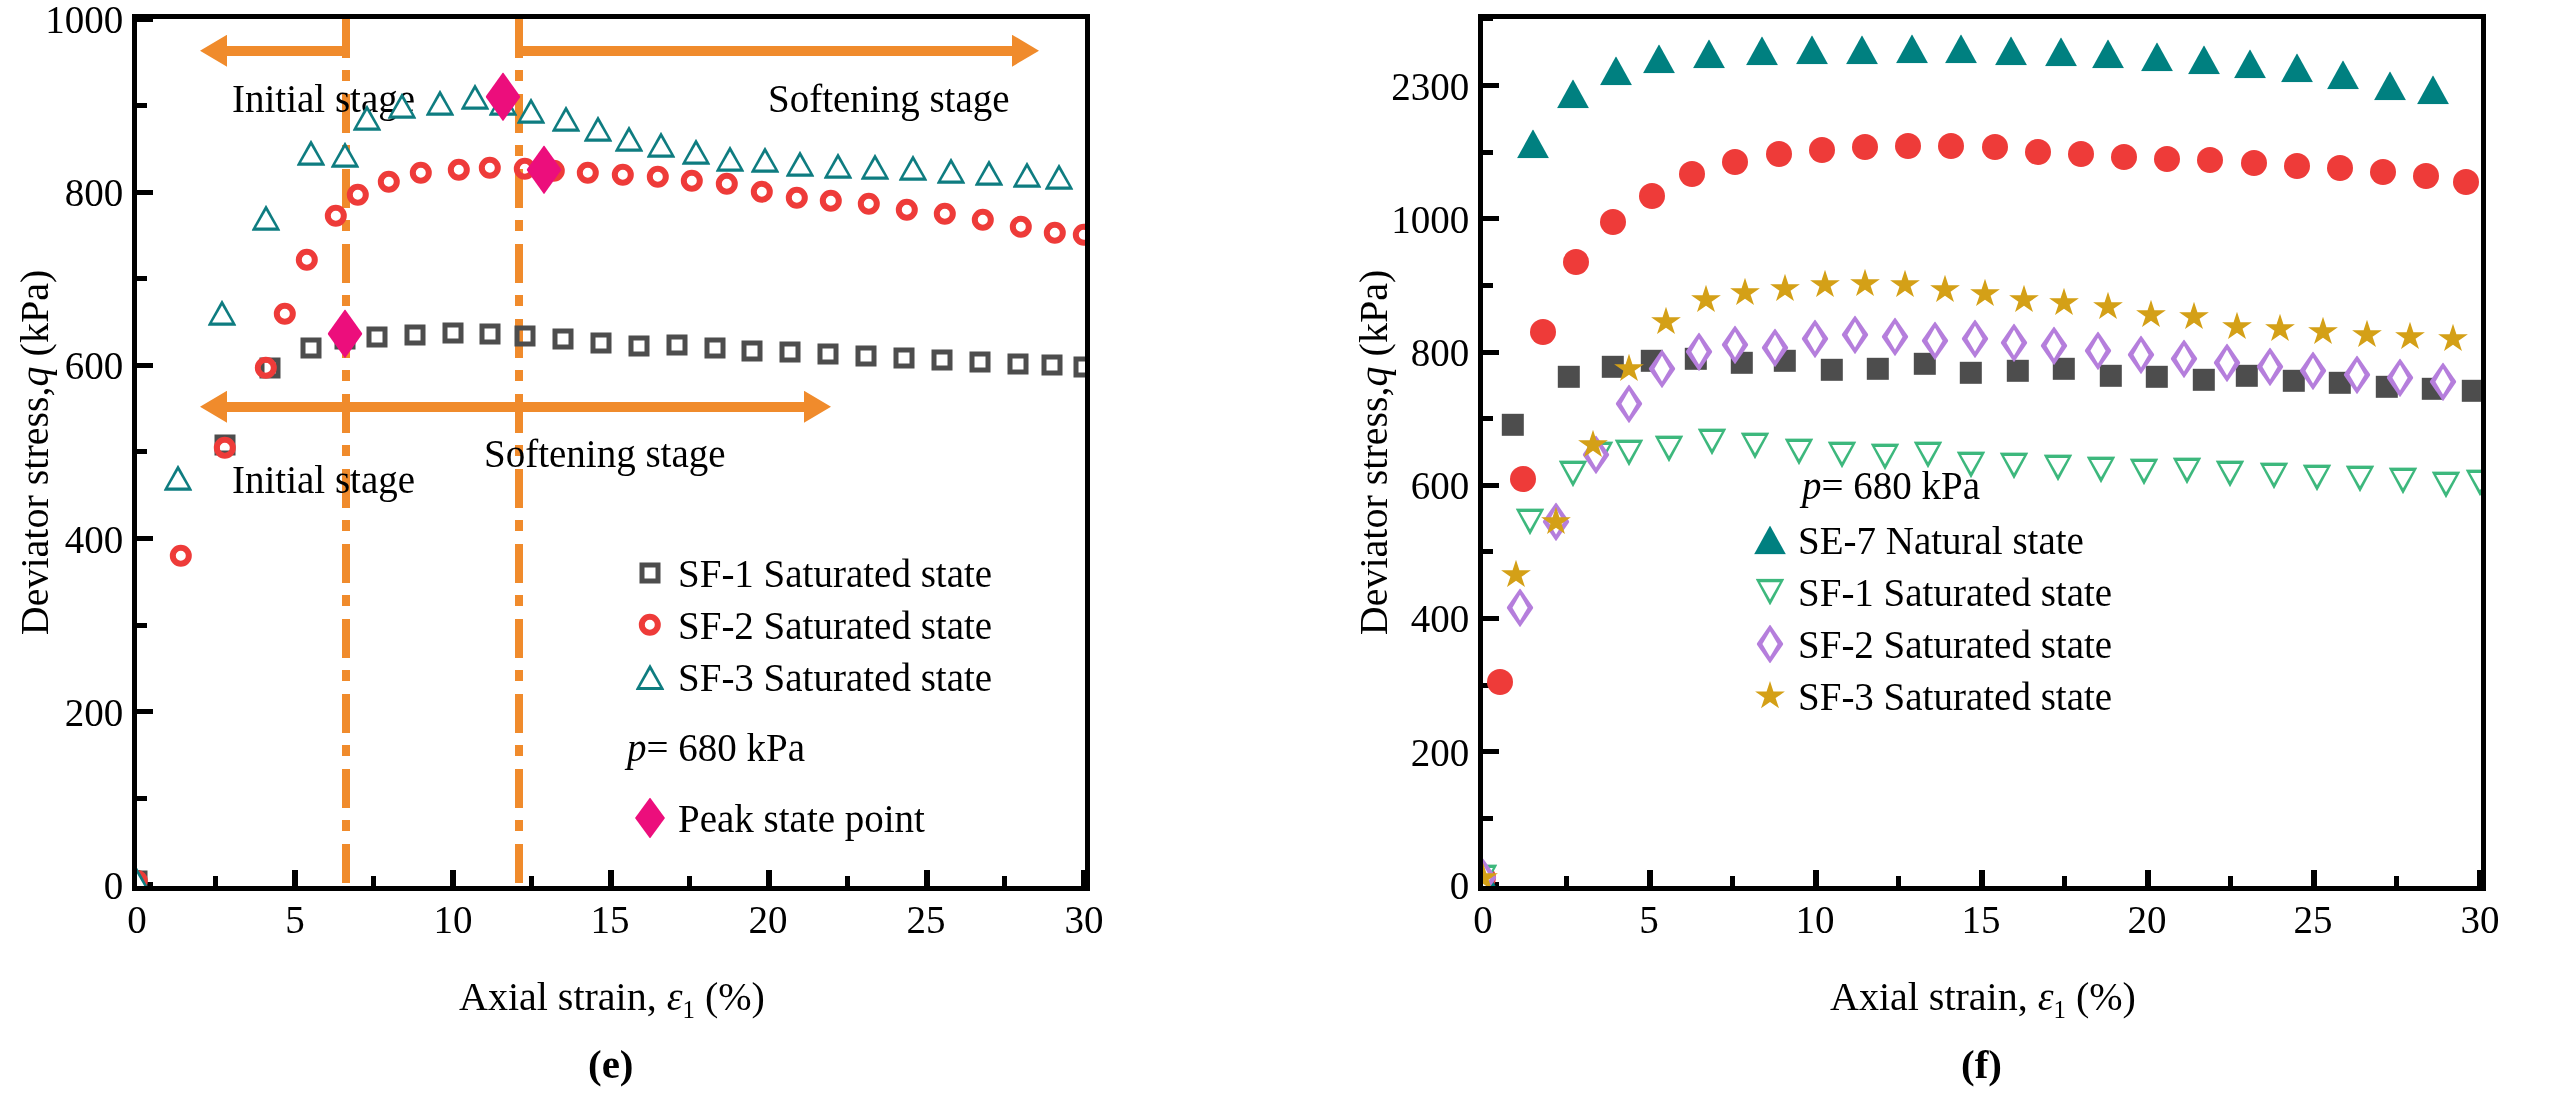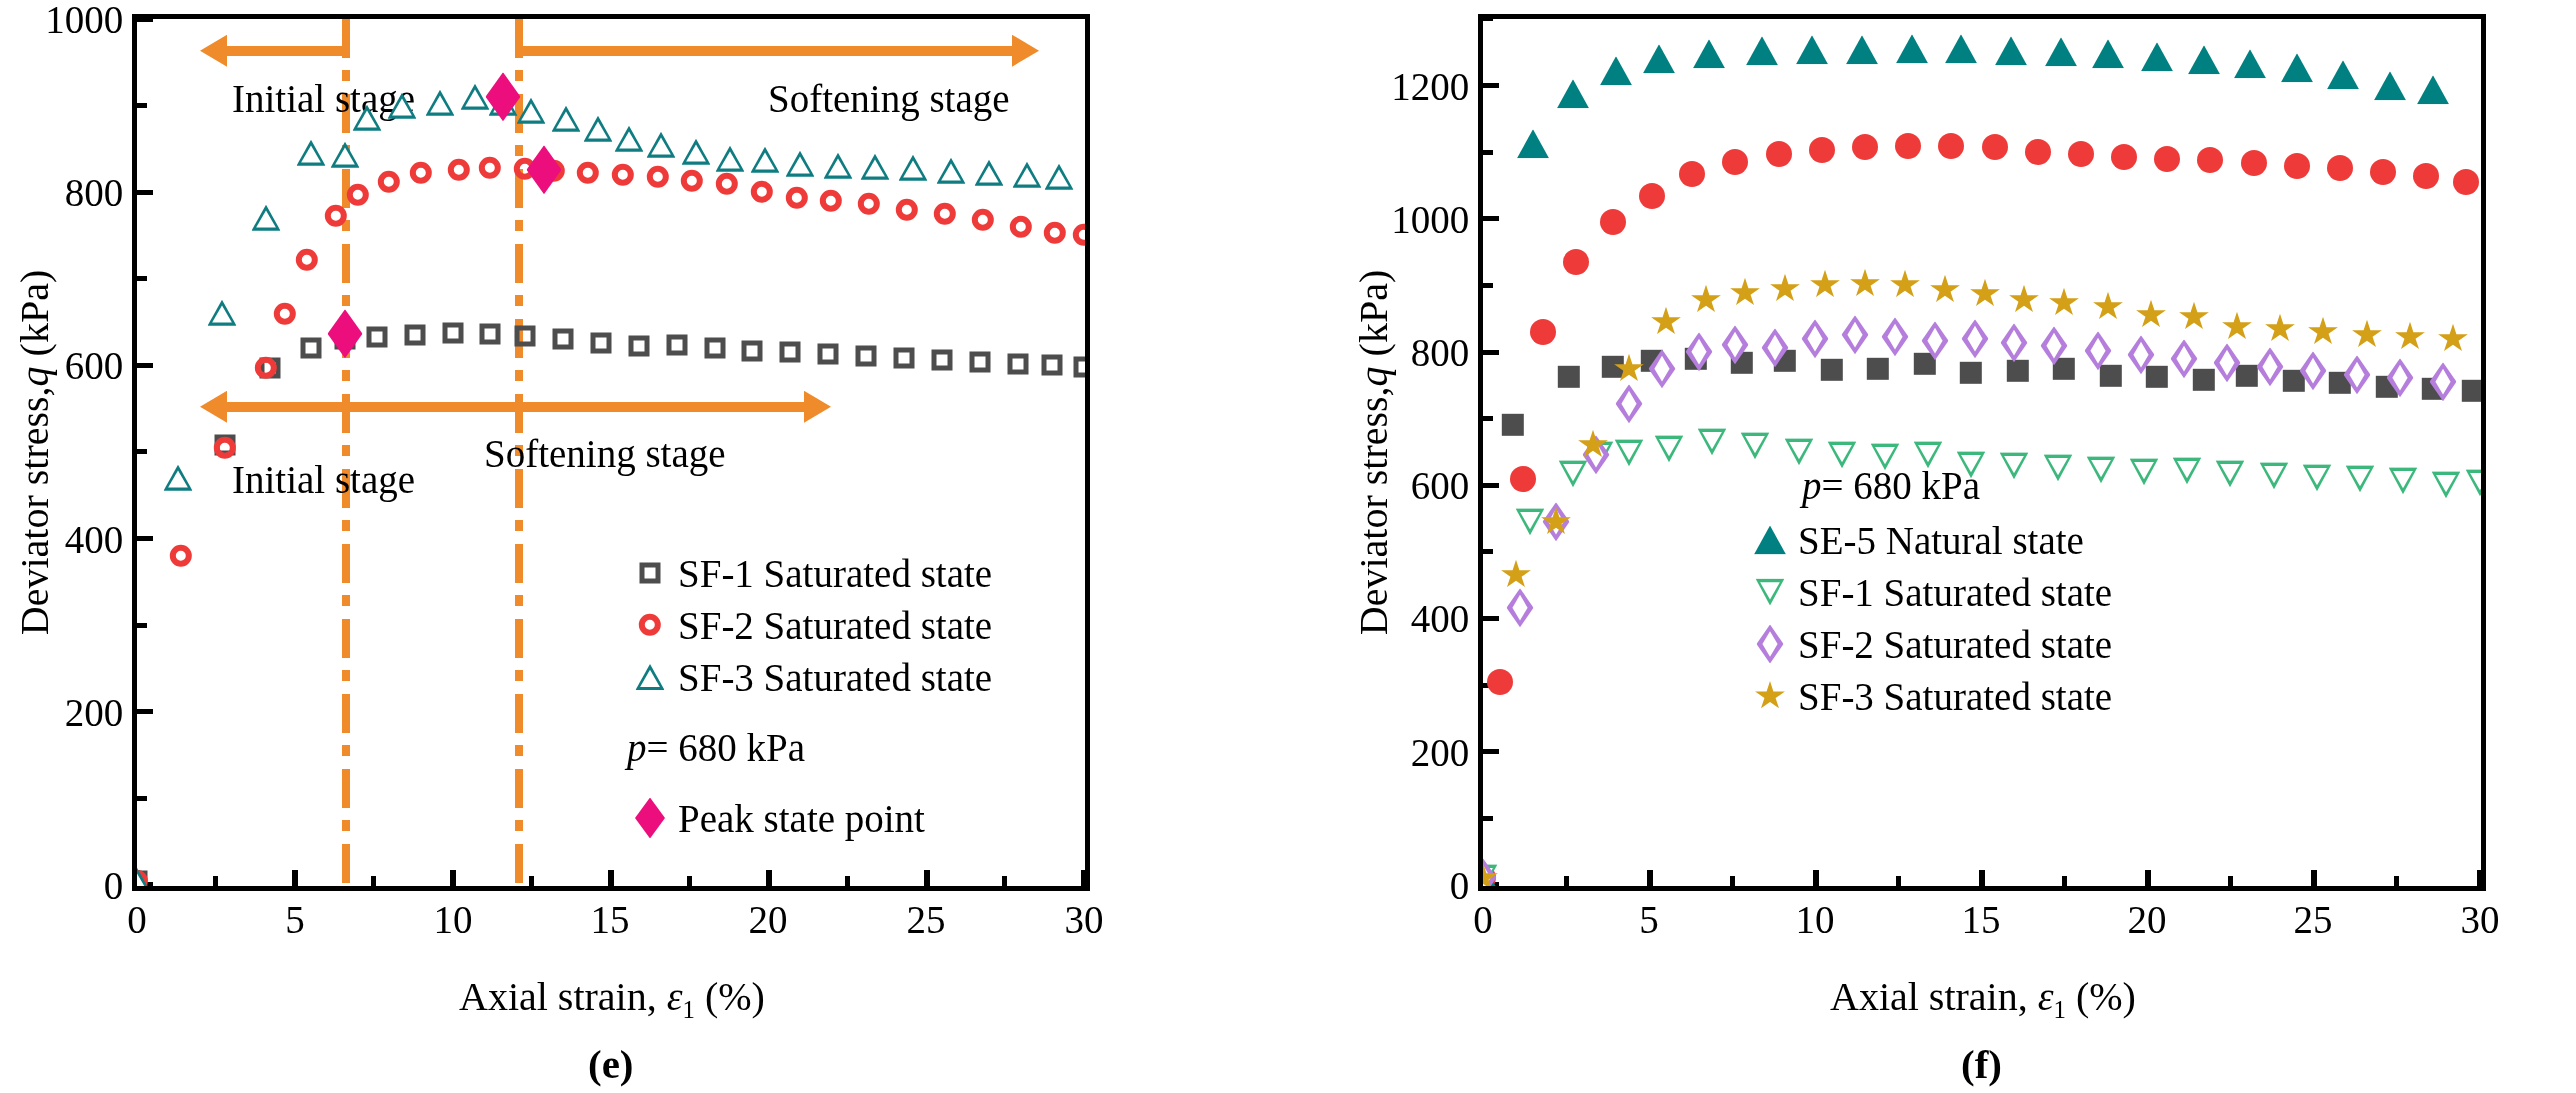--- a/index.html
+++ b/index.html
@@ -614,21 +614,21 @@
           <div class="mk star" title="SF-3 Saturated state: (26.6, 826)" style="left: 884px; top: 316px;"></div>
           <div class="mk star" title="SF-3 Saturated state: (27.9, 822)" style="left: 927px; top: 318px;"></div>
           <div class="mk star" title="SF-3 Saturated state: (29.2, 820)" style="left: 970px; top: 320px;"></div>
         </div>
     <div class="ylabel-tick" style="top: 866px;">0</div>
         <div class="ylabel-tick" style="top: 733px;">200</div>
         <div class="ylabel-tick" style="top: 599px;">400</div>
         <div class="ylabel-tick" style="top: 466px;">600</div>
         <div class="ylabel-tick" style="top: 333px;">800</div>
         <div class="ylabel-tick" style="top: 200px;">1000</div>
-        <div class="ylabel-tick" style="top: 67px;">1200</div>
+        <div class="ylabel-tick" style="top: 67px;">2300</div>
         <div class="xlabel-tick" style="left: 0px;">0</div>
         <div class="xlabel-tick" style="left: 166px;">5</div>
         <div class="xlabel-tick" style="left: 332px;">10</div>
         <div class="xlabel-tick" style="left: 498px;">15</div>
         <div class="xlabel-tick" style="left: 664px;">20</div>
         <div class="xlabel-tick" style="left: 830px;">25</div>
         <div class="xlabel-tick" style="left: 997px;">30</div>
       </div>
 
     <div class="axis-title-y" id="ytitle-f" style="left: -97px; top: 429px;">
@@ -643,21 +643,21 @@
 
     <div class="legend" id="legend-f" style="left:454px; top:457px;">
       <div class="legend-note" style="padding-left:60px;">
         <span class="ital">p</span>
           <span> = 680 kPa</span>
       </div>
       <div class="legend-row">
         <span class="legend-key">
           <span class="mk tri-fill"></span>
         </span>
-        <span class="legend-label">SE-5 Natural state</span>
+        <span class="legend-label">SE-7 Natural state</span>
       </div>
       <div class="legend-row">
         <span class="legend-key">
           <span class="mk dtri-open"></span>
         </span>
         <span class="legend-label">SF-1 Saturated state</span>
       </div>
       <div class="legend-row">
         <span class="legend-key">
           <span class="mk di-open"></span>

